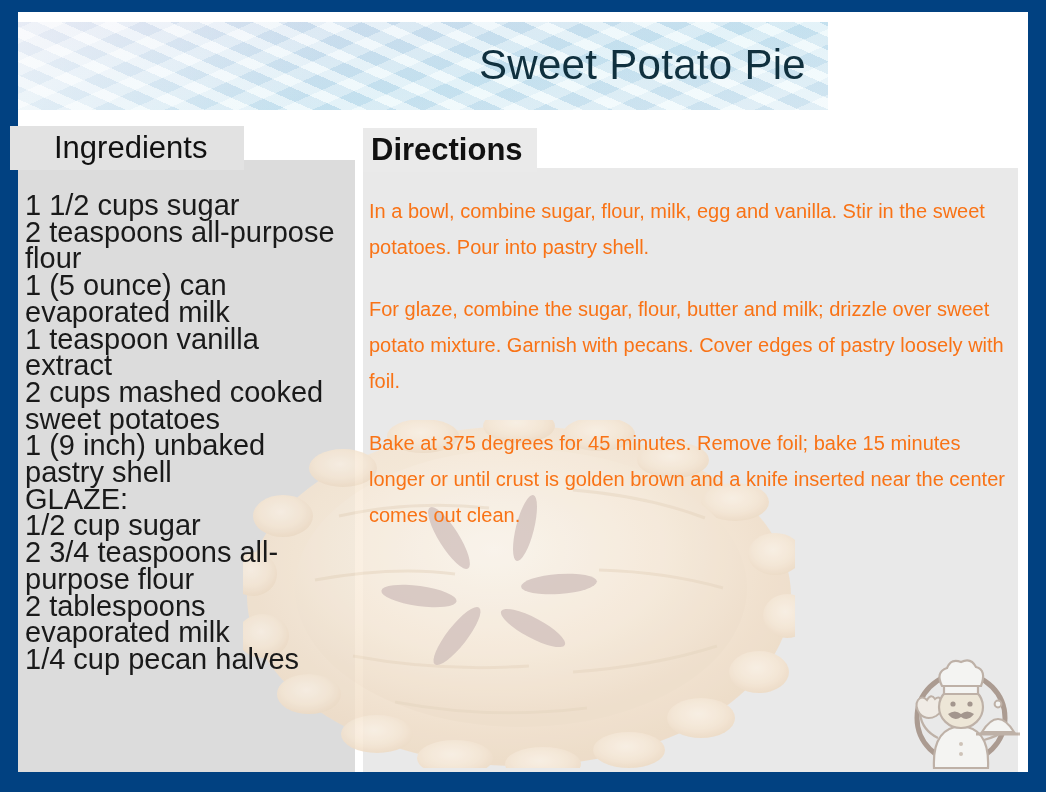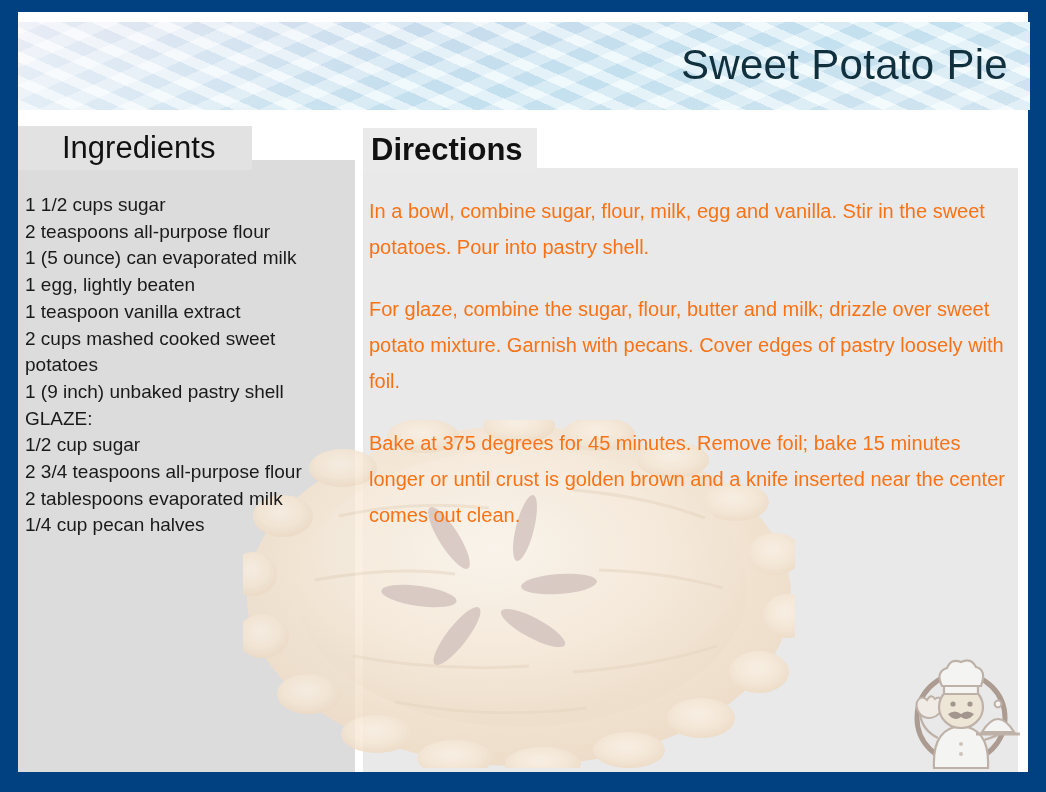--- a/index.html
+++ b/index.html
@@ -23,21 +23,21 @@
     width: 1010px;
     height: 760px;
     background: #ffffff;
   }
 
   
   #banner {
     position: absolute;
     left: 18px;
     top: 22px;
-    width: 1012px;
+    width: 810px;
     height: 88px;
     background:
       linear-gradient(115deg, rgba(255,255,255,0.55) 0%, rgba(255,255,255,0) 38%),
       repeating-linear-gradient(24deg,
          rgba(255,255,255,0.50) 0px, rgba(255,255,255,0.50) 10px,
          rgba(176,196,222,0.16) 10px, rgba(176,196,222,0.16) 22px),
       repeating-linear-gradient(-24deg,
          rgba(255,255,255,0.38) 0px, rgba(255,255,255,0.38) 14px,
          rgba(170,190,220,0.14) 14px, rgba(170,190,220,0.14) 30px),
       linear-gradient(170deg, #d7dcee 0%, #d3e7f3 28%, #ccecf5 60%, #dff2f8 100%);
@@ -70,21 +70,21 @@
     background: #e0e0e0;
   }
   #ingredients-panel {
     left: 18px;
     top: 160px;
     width: 337px;
     height: 612px;
     background: #dcdcdc;
   }
   #ingredients-head {
-    left: 18px;
+    left: 10px;
     top: 126px;
     width: 176px;
     padding-left: 44px;
   }
   #directions-panel {
     left: 363px;
     top: 168px;
     width: 655px;
     height: 604px;
     background: #e9e9e9;
@@ -96,21 +96,21 @@
     background: #eaeaea;
     font-weight: bold;
   }
 
   
   #ingredients-list {
     position: absolute;
     left: 25px;
     top: 192px;
     width: 322px;
-    font-size: 19px;
+    font-size: 29px;
     line-height: 26.7px;
     color: #1a1a1a;
     z-index: 6;
   }
   #ingredients-list div { white-space: normal; }
 
   #directions-body {
     position: absolute;
     left: 369px;
     top: 193px;
@@ -158,21 +158,20 @@
   <div id="banner">
     <div id="banner-title">Sweet Potato Pie</div>
   </div>
 
   <div class="panel" id="ingredients-panel"></div>
   <div class="tab-head" id="ingredients-head">Ingredients</div>
   <div id="ingredients-list">
     <div>1 1/2 cups sugar</div>
     <div>2 teaspoons all-purpose flour</div>
     <div>1 (5 ounce) can evaporated milk</div>
-    <div>1 egg, lightly beaten</div>
     <div>1 teaspoon vanilla extract</div>
     <div>2 cups mashed cooked sweet potatoes</div>
     <div>1 (9 inch) unbaked pastry shell</div>
     <div>GLAZE:</div>
     <div>1/2 cup sugar</div>
     <div>2 3/4 teaspoons all-purpose flour</div>
     <div>2 tablespoons evaporated milk</div>
     <div>1/4 cup pecan halves</div>
   </div>
 

